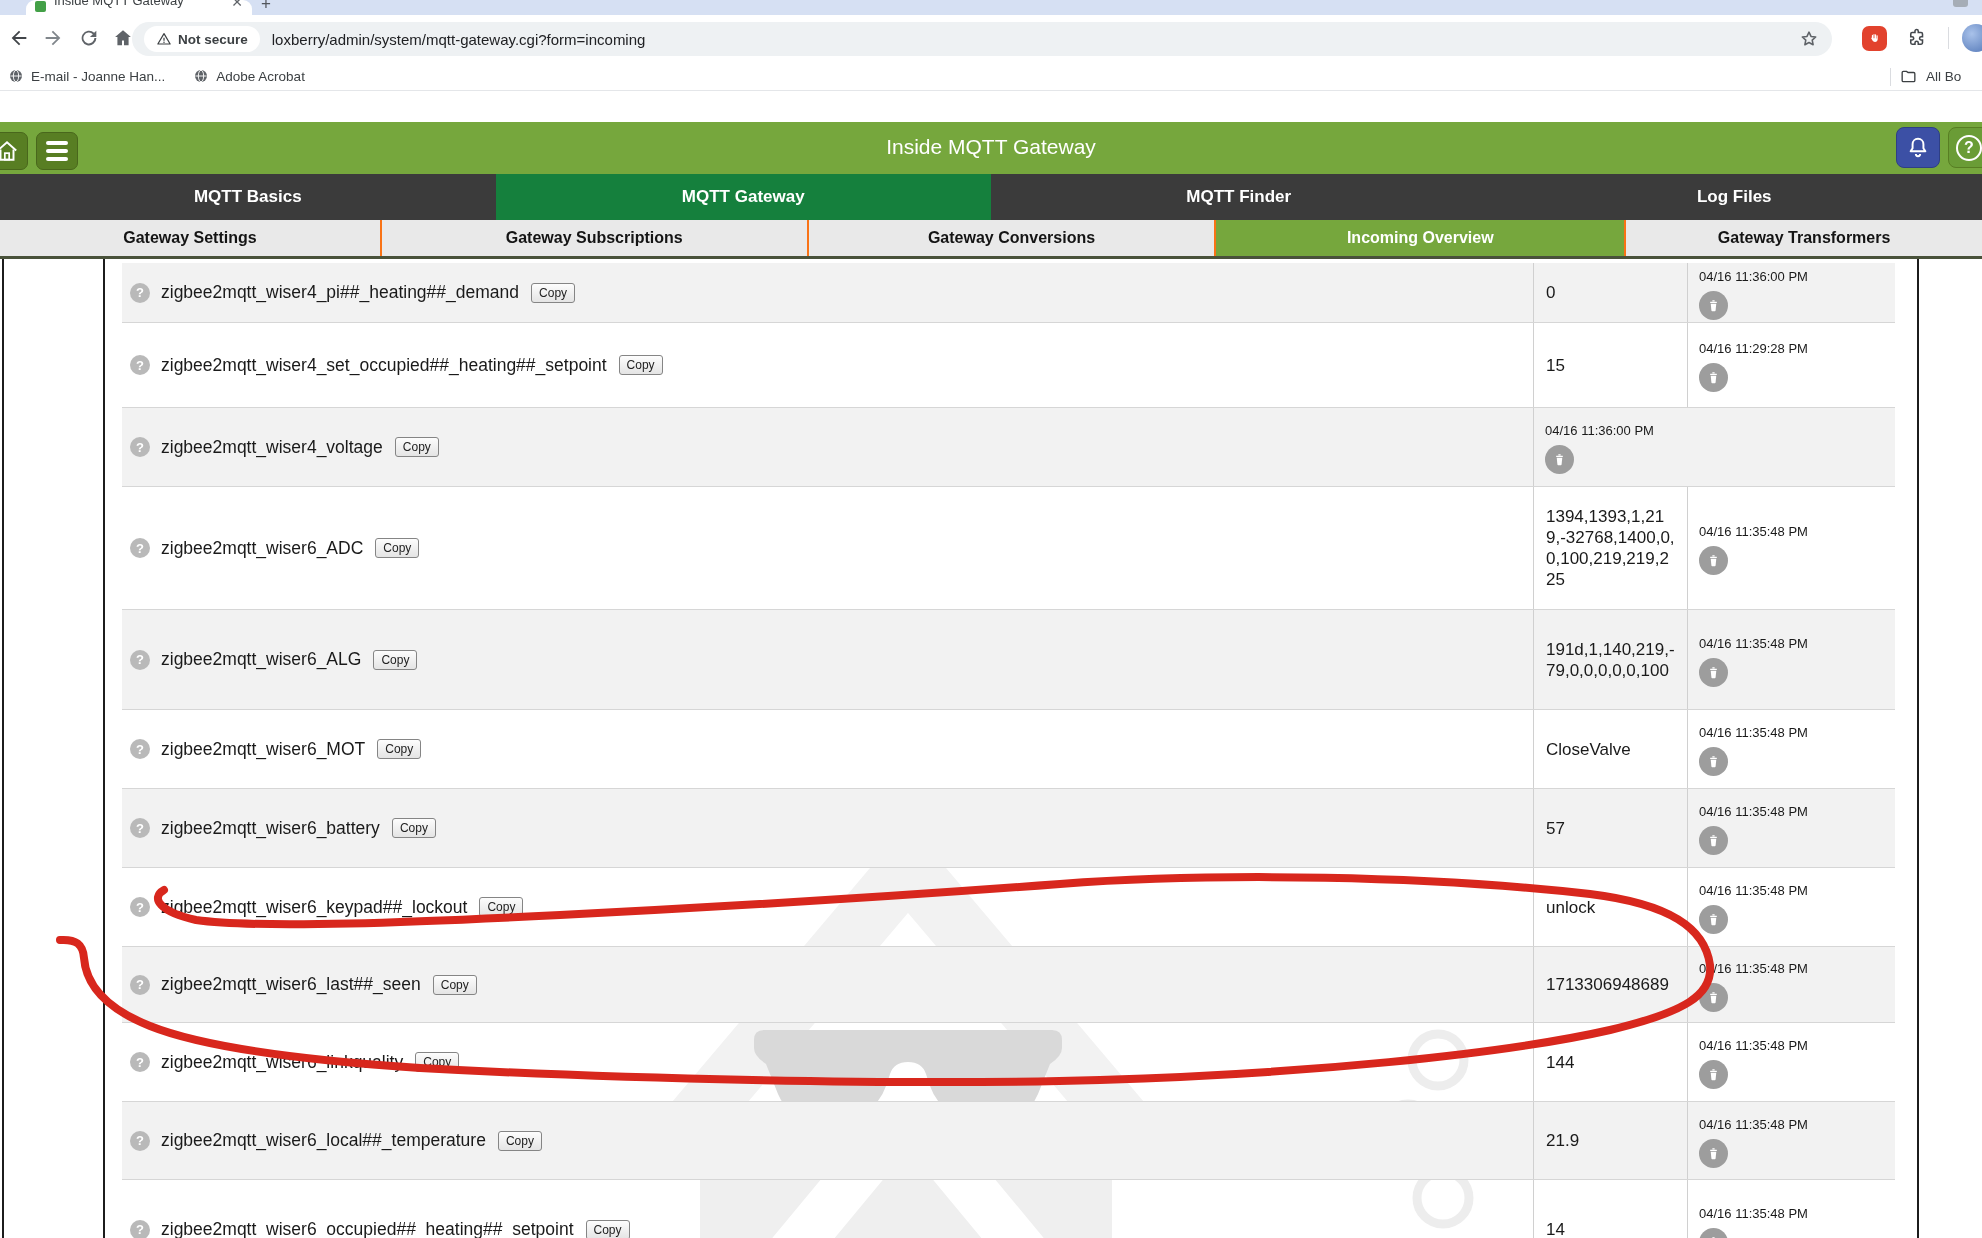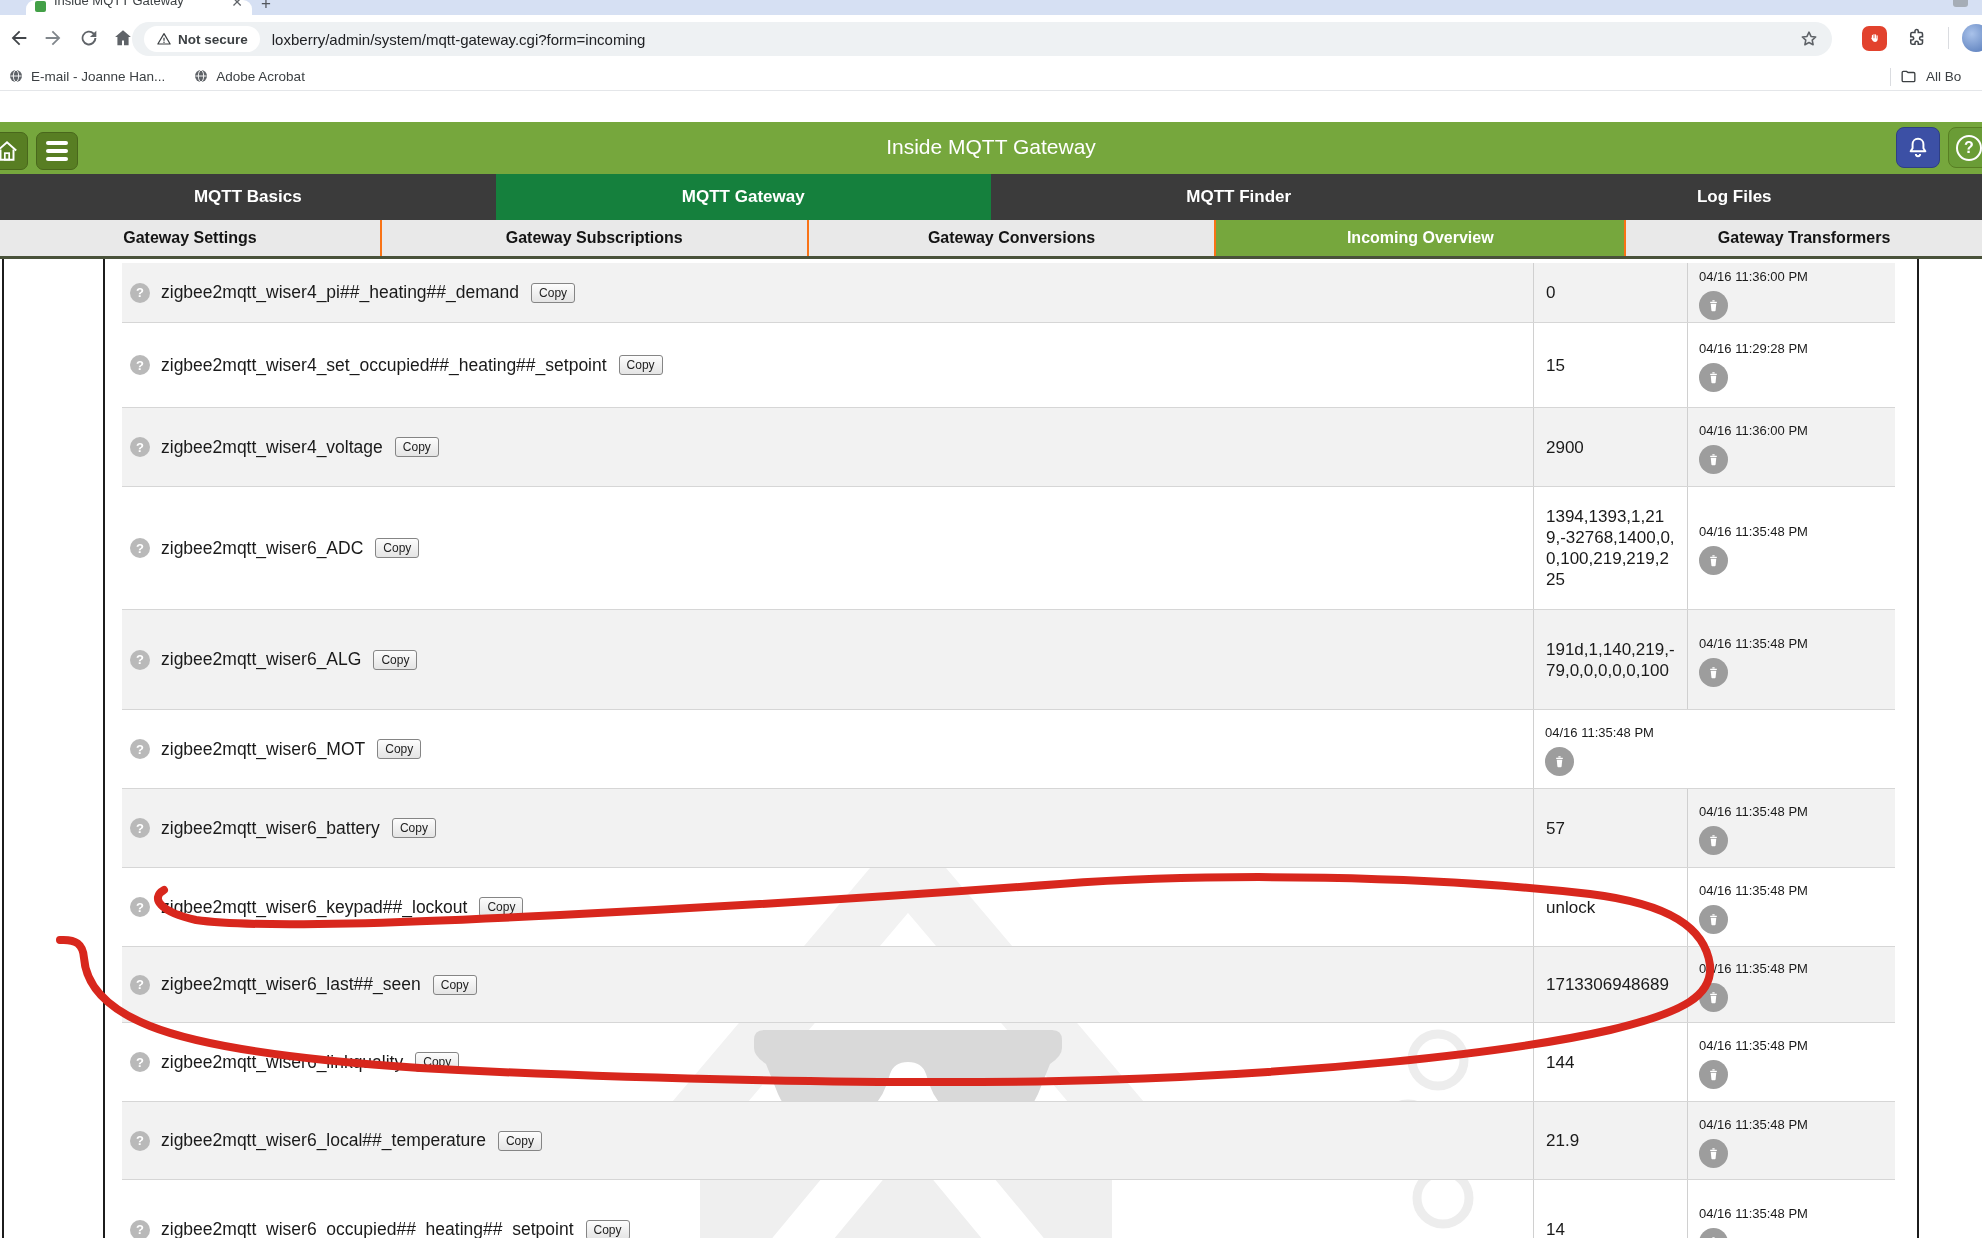--- a/index.html
+++ b/index.html
@@ -285,21 +285,20 @@
             </svg>
           </button>
         </div>
       </div>
         <div class="trow shade" style="height: 79px;">
         <div class="cell-topic">
           <div class="q-icon">?</div>
           <div class="topic-label">zigbee2mqtt_wiser4_voltage</div>
           <button class="copy-chip">Copy</button>
         </div>
-        <div class="cell-value">2900</div>
         <div class="cell-time">
           <div class="time-label">04/16 11:36:00 PM</div>
           <button class="trash-btn">
             <svg width="17" height="17" viewBox="0 0 24 24">
               <rect x="10.2" y="4.6" width="3.6" height="1.8" rx="0.6" fill="#fff"></rect>
               <rect x="7.2" y="6.6" width="9.6" height="1.8" rx="0.6" fill="#fff"></rect>
               <path d="M8.1 9.4h7.8l-.9 9.3c-.1.8-.7 1.4-1.5 1.4h-3c-.8 0-1.4-.6-1.5-1.4z" fill="#fff"></path>
             </svg>
           </button>
         </div>
@@ -339,20 +338,21 @@
             </svg>
           </button>
         </div>
       </div>
         <div class="trow" style="height: 79px;">
         <div class="cell-topic">
           <div class="q-icon">?</div>
           <div class="topic-label">zigbee2mqtt_wiser6_MOT</div>
           <button class="copy-chip">Copy</button>
         </div>
+        <div class="cell-value">CloseValve</div>
         <div class="cell-time">
           <div class="time-label">04/16 11:35:48 PM</div>
           <button class="trash-btn">
             <svg width="17" height="17" viewBox="0 0 24 24">
               <rect x="10.2" y="4.6" width="3.6" height="1.8" rx="0.6" fill="#fff"></rect>
               <rect x="7.2" y="6.6" width="9.6" height="1.8" rx="0.6" fill="#fff"></rect>
               <path d="M8.1 9.4h7.8l-.9 9.3c-.1.8-.7 1.4-1.5 1.4h-3c-.8 0-1.4-.6-1.5-1.4z" fill="#fff"></path>
             </svg>
           </button>
         </div>

